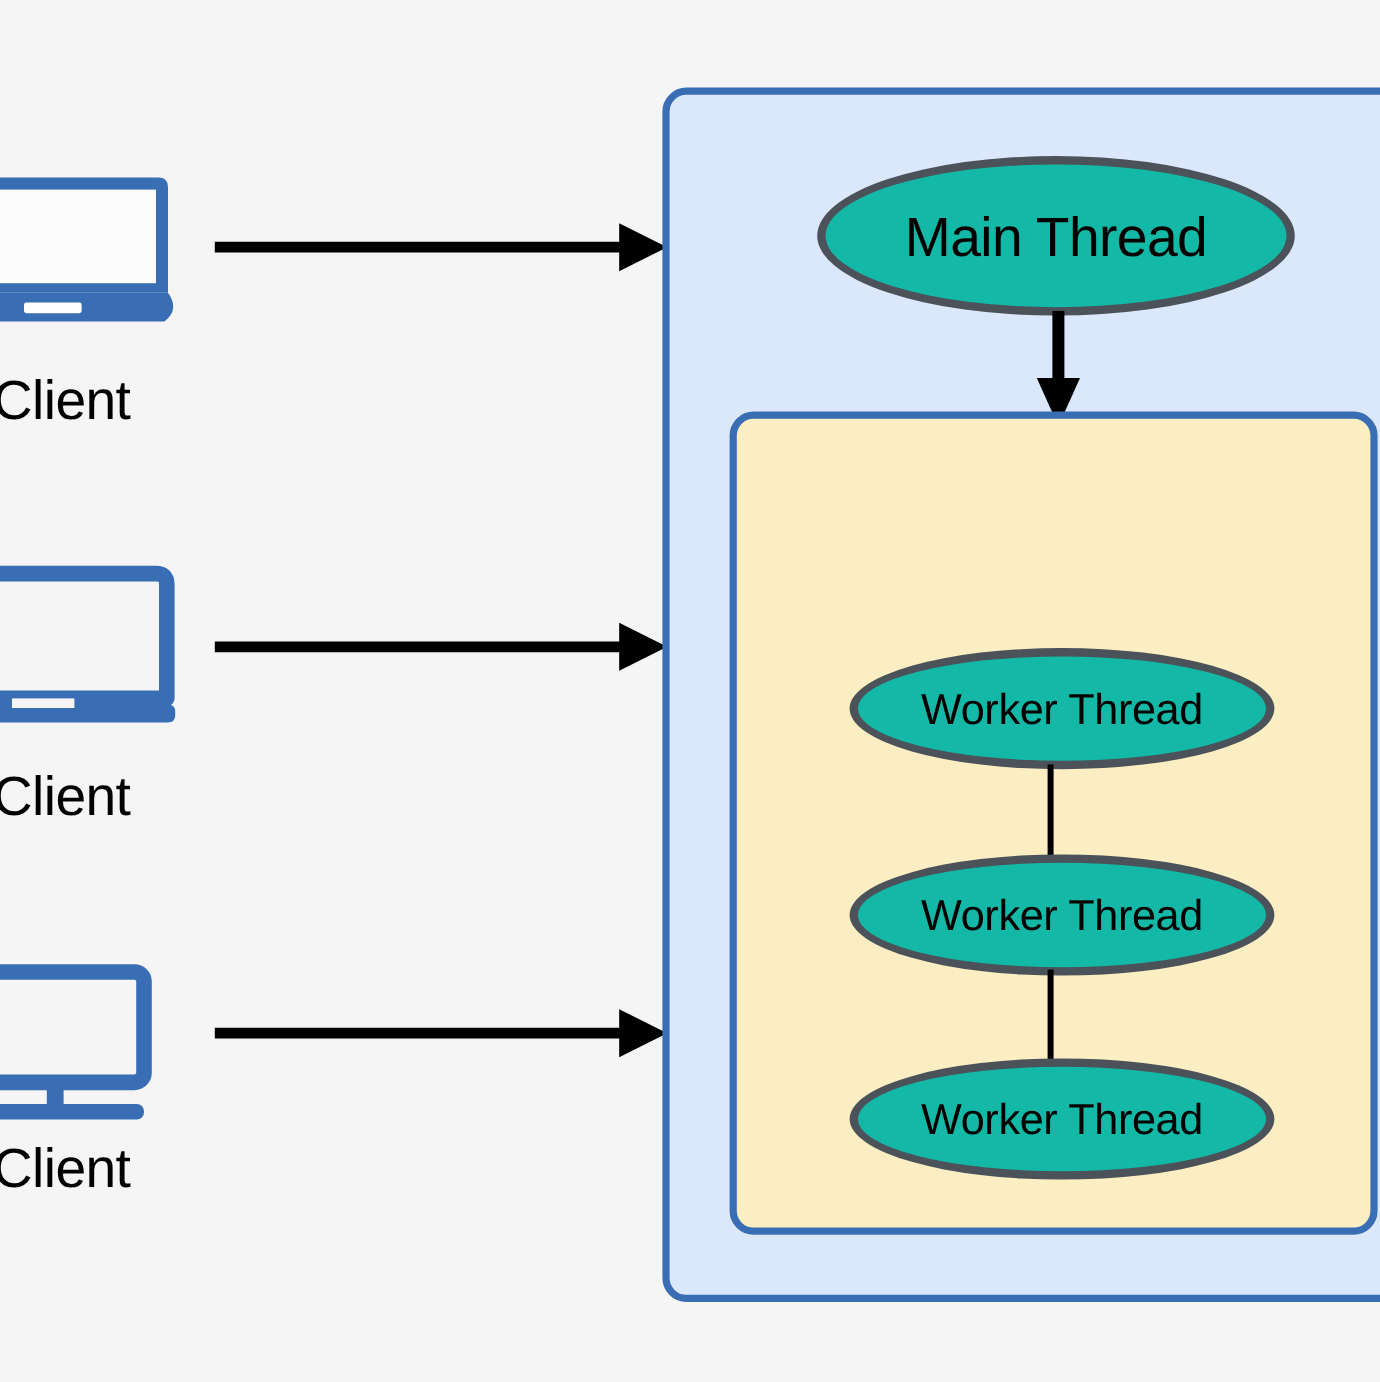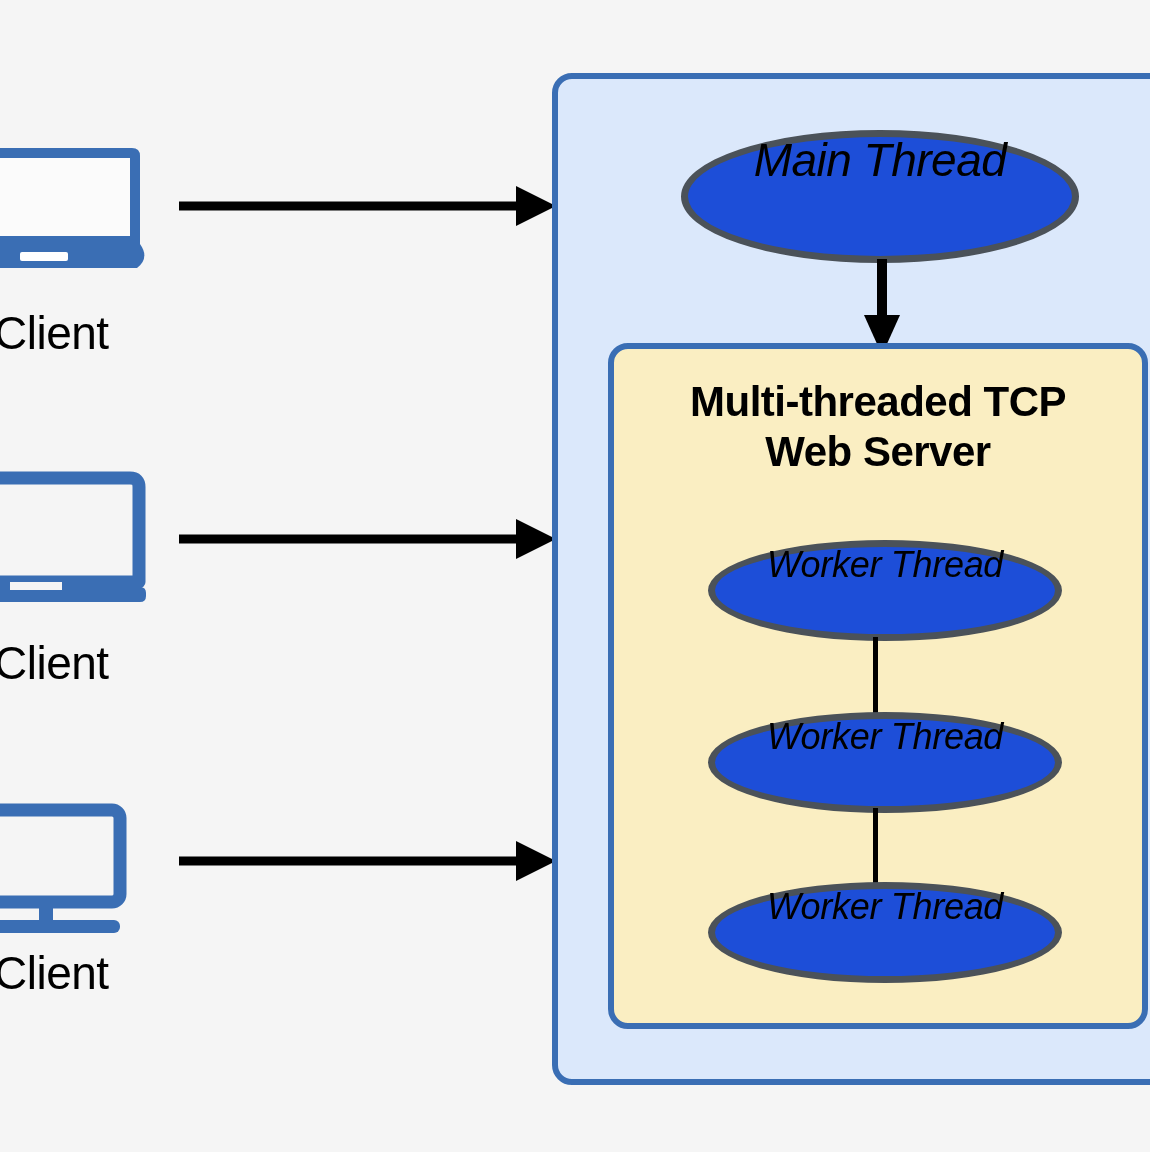--- a/index.html
+++ b/index.html
@@ -84,26 +84,26 @@
     background: #dbe8fb;
     border: 6px solid #3a6eb4;
     border-radius: 20px;
     box-sizing: border-box;
   }
 
   
   .ellipse {
     position: absolute;
     display: flex;
+    align-items: center;
     justify-content: center;
-    background: #1d4ed8;
+    background: #14b8a6;
     border: 7px solid #4b5259;
     border-radius: 50%;
     box-sizing: border-box;
-    font-style: italic;
   }
   .ellipse-label {
     color: #000000;
     text-align: center;
     line-height: 1;
     white-space: nowrap;
   }
 
   #main-thread {
     left: 123px;   
@@ -249,24 +249,20 @@
 
     <div id="main-arrow">
       <svg viewBox="0 0 40 96" xmlns="http://www.w3.org/2000/svg">
         <line x1="20" y1="0" x2="20" y2="66" stroke="#000000" stroke-width="10"></line>
         <polygon points="20,96 2,56 38,56" fill="#000000"></polygon>
       </svg>
     </div>
 
     <div id="web-server-box">
 
-      <div id="web-server-title">
-        <div>Multi-threaded TCP</div>
-        <div>Web Server</div>
-      </div>
 
       <div class="ellipse worker-ellipse" id="worker-1">
         <span class="ellipse-label">Worker Thread</span>
       </div>
 
       <div class="worker-link" id="worker-link-1"></div>
 
       <div class="ellipse worker-ellipse" id="worker-2">
         <span class="ellipse-label">Worker Thread</span>
       </div>

